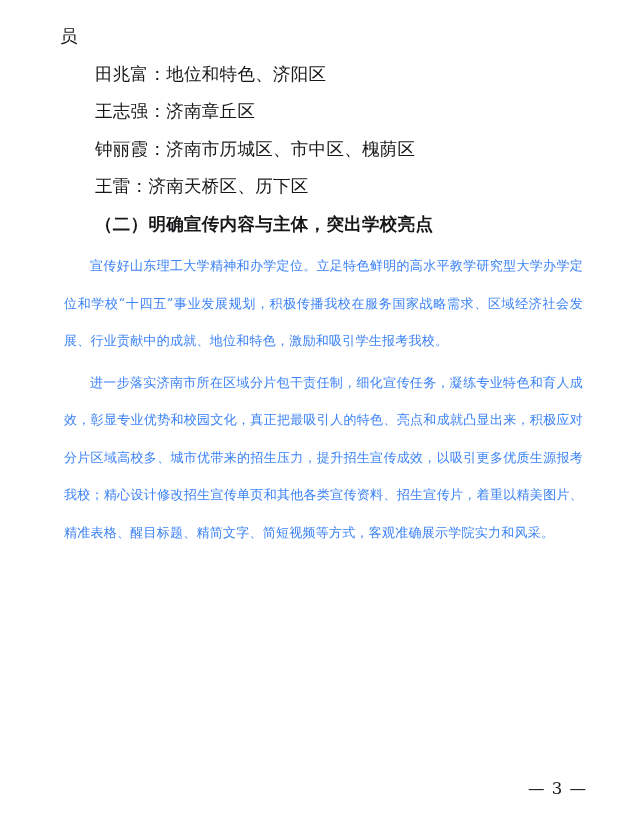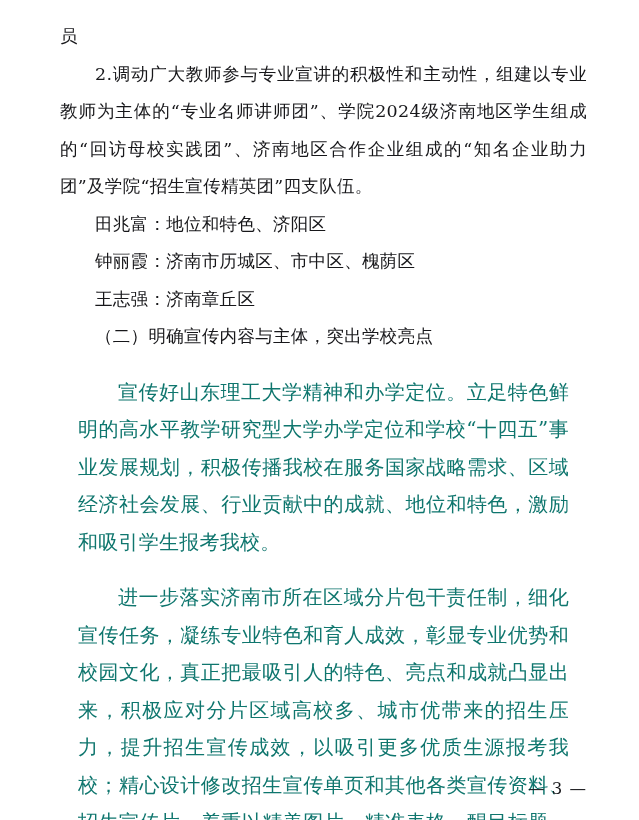--- a/index.html
+++ b/index.html
@@ -30,31 +30,31 @@
     white-space: pre-wrap;
     color: #17171a;
   }
   .indent {
     text-indent: 2em;
   }
   .names {
     text-indent: 2em;
   }
   .bold {
-    font-weight: 400;
+    font-weight: 700;
   }
   .para {
-    font-size: 20px;
+    font-size: 13px;
     line-height: 37.5px;
     letter-spacing: 0.25px;
     text-align: justify;
     text-justify: inter-ideograph;
     text-indent: 2em;
-    margin: 18px;
-    color: #0f766e;
+    margin: 4px;
+    color: #3b82f6;
   }
   .first-orphan {
     font-size: 17.5px;
     line-height: 37.5px;
     margin: 0;
     color: #17171a;
   }
   .footer {
     position: absolute;
     right: 52px;
@@ -64,30 +64,30 @@
     color: #17171a;
   }
 </style>
 </head>
 <body>
 
 <div class="page">
 
   <div class="first-orphan">员</div>
 
-  <div class="line indent">2.调动广大教师参与专业宣讲的积极性和主动性，组建以专业教师为主体的“专业名师讲师团”、学院2024级济南地区学生组成的“回访母校实践团”、济南地区合作企业组成的“知名企业助力团”及学院“招生宣传精英团”四支队伍。</div>
 
 
   <div class="line names"><span>田兆富</span><span>：</span><span>地位和特色、济阳区</span></div>
 
+  <div class="line names"><span>王志强</span><span>：</span><span>济南章丘区</span></div>
+
   <div class="line names"><span>钟丽霞</span><span>：</span><span>济南市历城区、市中区、槐荫区</span></div>
 
-  <div class="line names"><span>王志强</span><span>：</span><span>济南章丘区</span></div>
 
-
+  <div class="line names"><span>王雷</span><span>：</span><span>济南天桥区、历下区</span></div>
 
   <div class="line indent bold">（二）明确宣传内容与主体，突出学校亮点</div>
 
   <p class="para">宣传好山东理工大学精神和办学定位。立足特色鲜明的高水平教学研究型大学办学定位和学校“十四五”事业发展规划，积极传播我校在服务国家战略需求、区域经济社会发展、行业贡献中的成就、地位和特色，激励和吸引学生报考我校。</p>
 
   <p class="para">进一步落实济南市所在区域分片包干责任制，细化宣传任务，凝练专业特色和育人成效，彰显专业优势和校园文化，真正把最吸引人的特色、亮点和成就凸显出来，积极应对分片区域高校多、城市优带来的招生压力，提升招生宣传成效，以吸引更多优质生源报考我校；精心设计修改招生宣传单页和其他各类宣传资料、招生宣传片，着重以精美图片、精准表格、醒目标题、精简文字、简短视频等方式，客观准确展示学院实力和风采。</p>
 
   <div class="footer">— 3 —</div>
 
 </div>

